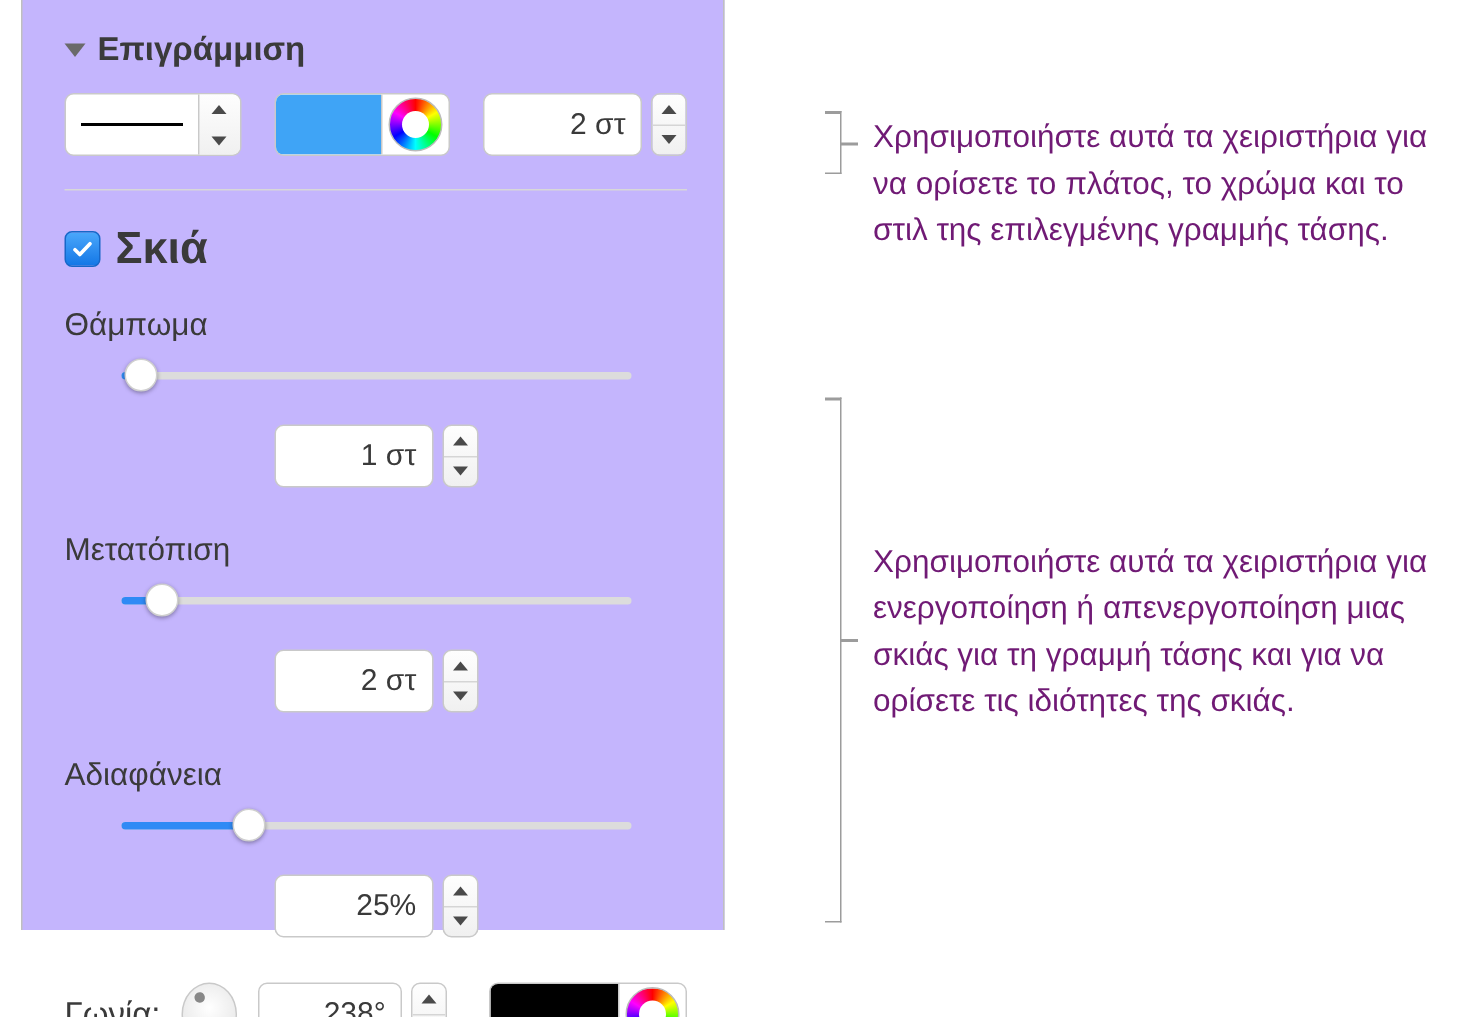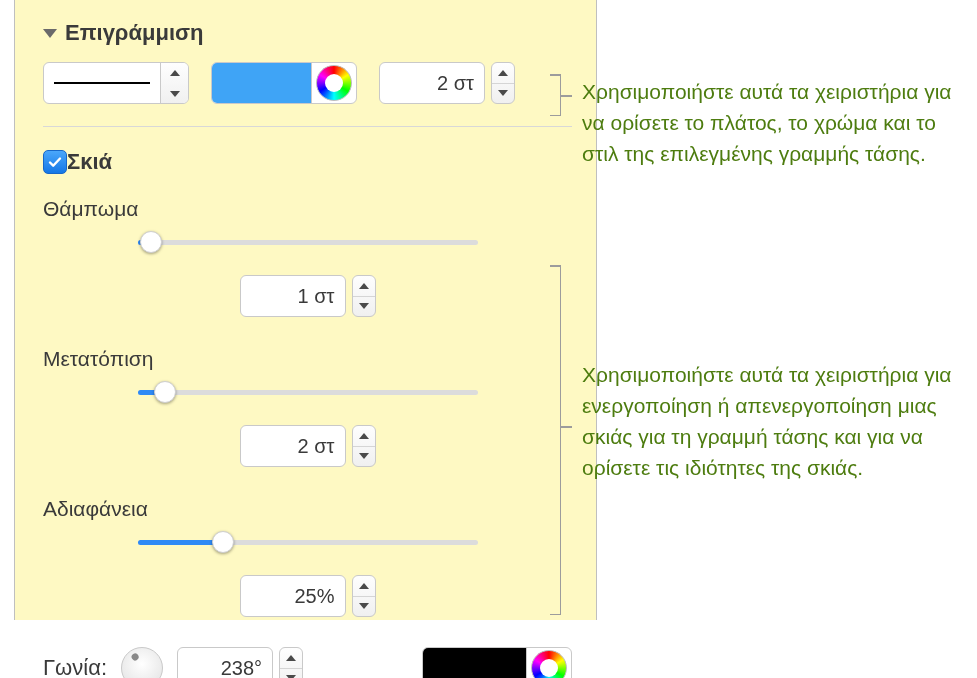--- a/index.html
+++ b/index.html
@@ -9,25 +9,25 @@
       color: #3a3a3a;
       background: #fff;
       width: 977px;
       height: 678px;
       position: relative;
     }
     .panel {
       position: absolute;
       left: 14px;
       top: 0;
-      width: 583px;
+      width: 469px;
       height: 620px;
       border-left: 1.5px solid #bfbfbf;
       border-right: 1.5px solid #bfbfbf;
-      background: #fef9c3;
+      background: #c4b5fd;
       padding: 20px 24px 0 28px;
     }
     .section-header {
       display: flex;
       align-items: center;
       gap: 8px;
       font-weight: 700;
       font-size: 22px;
       color: #3a3a3a;
       margin-bottom: 16px;
@@ -160,22 +160,23 @@
     }
     .stepper div:first-child { border-bottom: 1px solid #d5d5d5; }
     .divider {
       height: 1px;
       background: #d8d8d8;
       margin: 0 0 22px 0;
     }
     .checkbox-row {
       display: flex;
       align-items: center;
+      gap: 10px;
       font-weight: 700;
-      font-size: 22px;
+      font-size: 30px;
       margin-bottom: 22px;
     }
     .checkbox {
       width: 24px;
       height: 24px;
       border-radius: 5px;
       background: linear-gradient(#4aa7fb, #1477e6);
       display: flex;
       align-items: center;
       justify-content: center;
@@ -247,21 +248,21 @@
       border-radius: 50%;
       left: 50%; top: 50%;
     }
     .callouts {
       position: absolute;
       left: 582px;
       top: 76px;
       width: 378px;
       font-size: 21px;
       line-height: 1.48;
-      color: #4d7c0f;
+      color: #701a75;
     }
     .callouts p { margin-bottom: 190px; }
     
     .bracket {
       position: absolute;
       border-right: 1.5px solid #9c9c9c;
       border-top: 1.5px solid #9c9c9c;
       border-bottom: 1.5px solid #9c9c9c;
     }
     .bracket .t, .bracket .b {

